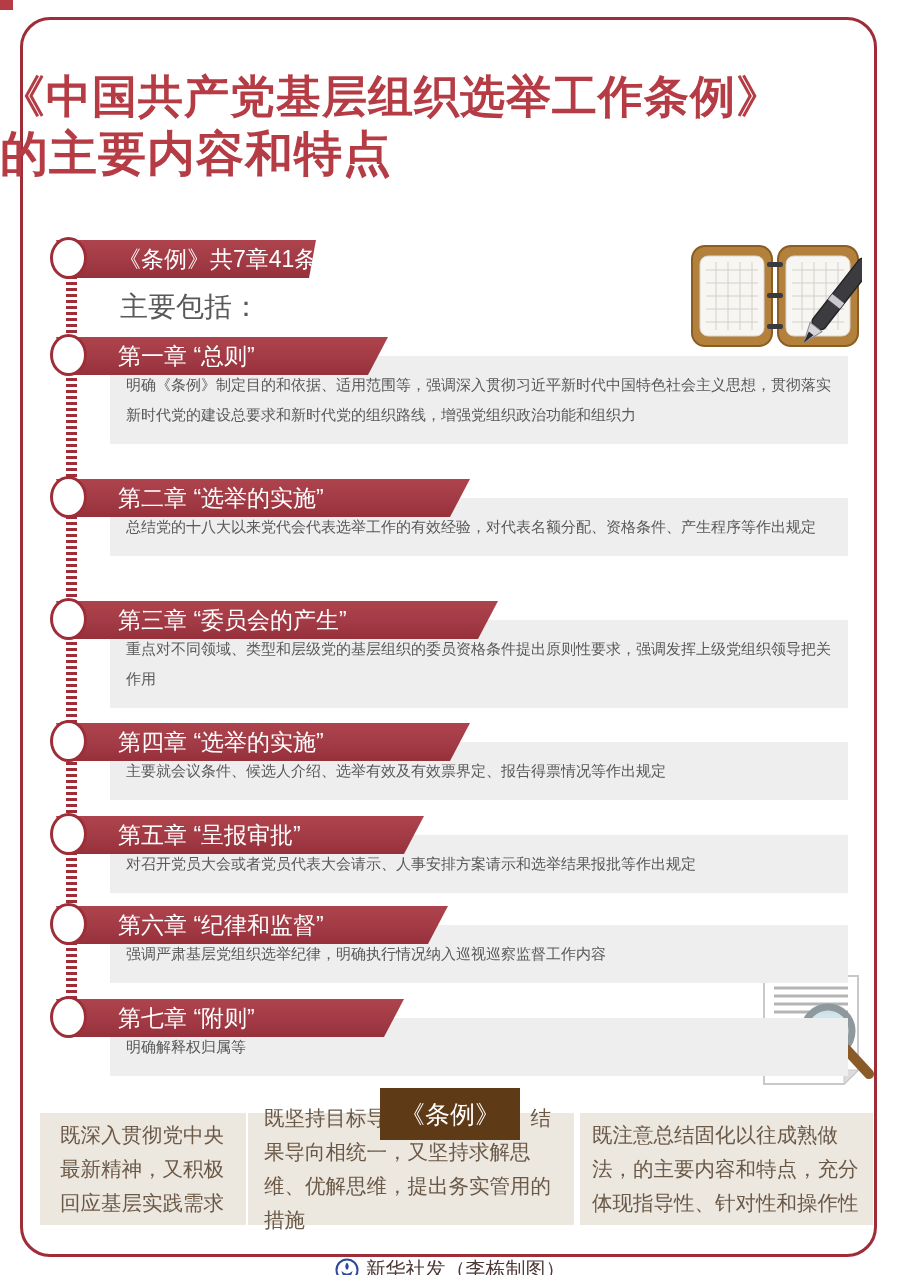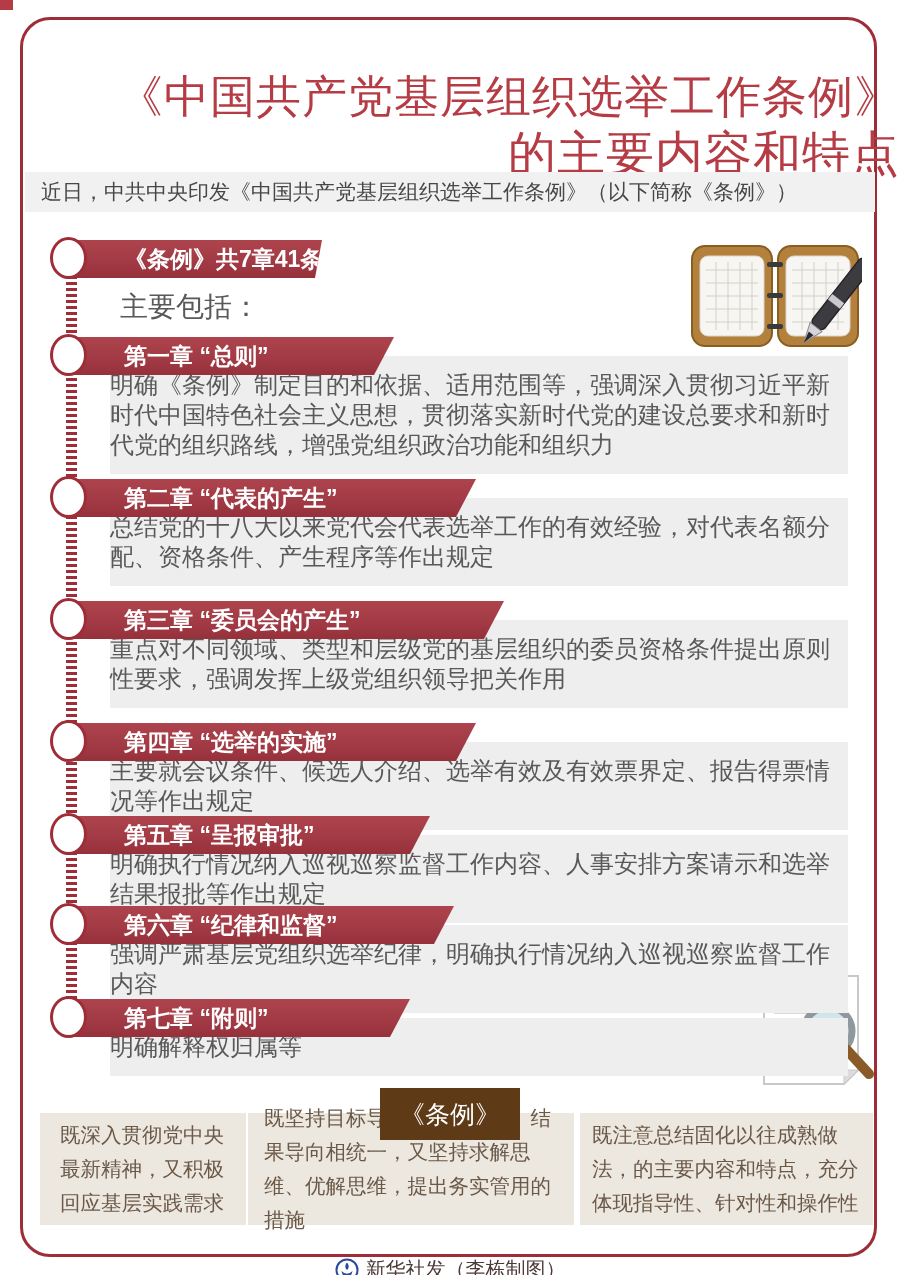--- a/index.html
+++ b/index.html
@@ -1,38 +1,38 @@
 <!DOCTYPE html>
 <html style="--c-deep: #9e2d37; --c-ribbon: #a23b45; --c-title: #b53c44; --c-band: #f1f1f1; --c-box: #eeeeee; --c-body: #5a5858; --c-beige: #ece7df; --c-beigetext: #6b5948; --c-brown: #5e3a17; --c-footer: #4d3a38; --c-logo_blue: #2b4a9b;"><head>
 <meta charset="utf-8">
 <style>
   html,body{margin:0;padding:0;background:#fff;}
   .page{position:relative;width:900px;height:1275px;background:#fff;overflow:hidden;
         font-family:"Liberation Sans","DejaVu Sans",sans-serif;}
   .frame{position:absolute;left:20px;top:17px;width:851px;height:1234px;
          border:3px solid var(--c-deep,#9e2d37);border-radius:30px;}
   .corner-mark{position:absolute;left:0;top:0;width:13px;height:10px;background:var(--c-title,#b53c44);}
-  .title{position:absolute;left:0;top:48px;width:100%;text-align:right;
-         color:var(--c-title,#b53c44);font-weight:normal;letter-spacing:1px;}
+  .title{position:absolute;left:0;top:48px;width:100%;text-align:left;
+         color:var(--c-title,#b53c44);font-weight:bold;letter-spacing:1px;}
   .title .t1{display:block;font-size:45px;line-height:56px;}
   .title .t2{display:block;font-size:48px;line-height:58px;}
   .intro{position:absolute;left:25px;top:172px;width:850px;height:40px;background:var(--c-band,#f1f1f1);
          font-size:21px;line-height:40px;color:#474747;box-sizing:border-box;padding-left:16px;}
   .rail{position:absolute;left:66px;top:258px;width:11px;height:760px;z-index:1;
         background:repeating-linear-gradient(to bottom,var(--c-deep,#9e2d37) 0 3px,transparent 3px 6px);}
   .sec{position:absolute;left:0;width:100%;}
-  .ribbon{position:absolute;left:62px;top:0;height:38px;box-sizing:border-box;padding-left:62px;
-          color:#fff;font-size:23px;font-weight:bold;line-height:38px;z-index:3;white-space:nowrap;
+  .ribbon{position:absolute;left:56px;top:0;height:38px;box-sizing:border-box;padding-left:62px;
+          color:#fff;font-size:23px;font-weight:normal;line-height:38px;z-index:3;white-space:nowrap;
           background:linear-gradient(180deg,#ad434d 0%,var(--c-ribbon,#a23b45) 55%,#96303a 100%);
           clip-path:polygon(0 0,100% 0,calc(100% - 20px) 100%,11px 100%);}
   .node{position:absolute;left:50px;top:-3px;width:37px;height:42px;background:#fff;z-index:4;
         border:3px solid var(--c-deep,#9e2d37);border-radius:50%;box-sizing:border-box;}
   .gbox{position:absolute;left:110px;top:19px;width:738px;box-sizing:border-box;z-index:2;
-        background:var(--c-box,#eeeeee);padding:14px 10px 14px 0;
-        font-size:24px;line-height:30px;color:var(--c-body,#5a5858);}
+        background:var(--c-box,#eeeeee);padding:14px 10px 14px 16px;
+        font-size:15px;line-height:30px;color:var(--c-body,#5a5858);}
   .plain{position:absolute;left:120px;top:48px;font-size:28px;color:var(--c-body,#5a5858);z-index:2;}
   .s1{top:240px}.s2{top:337px}.s3{top:479px}.s4{top:601px}.s5{top:723px}.s6{top:816px}.s7{top:906px}.s8{top:999px}
   .s1 .ribbon{width:260px;clip-path:polygon(0 0,100% 0,calc(100% - 7px) 100%,11px 100%);}
   .s2 .ribbon{width:332px}.s3 .ribbon{width:414px}.s4 .ribbon{width:442px}
   .s5 .ribbon{width:414px}.s6 .ribbon{width:368px}.s7 .ribbon{width:392px}.s8 .ribbon{width:348px}
   .notebook-icon{position:absolute;left:690px;top:240px;z-index:2;}
   .clipboard-icon{position:absolute;left:748px;top:946px;z-index:2;}
   .badge{position:absolute;left:380px;top:1088px;width:140px;height:52px;z-index:5;
          background:var(--c-brown,#5e3a17);color:#fff;font-size:25px;line-height:52px;text-align:center;}
   .sum-box{position:absolute;top:1113px;height:112px;background:var(--c-beige,#ece7df);z-index:2;
@@ -49,23 +49,20 @@
 
 <div class="page">
   <div class="frame"></div>
   <div class="corner-mark"></div>
 
   <h1 class="title">
     <span class="t1">《中国共产党基层组织选举工作条例》</span>
     <span class="t2">的主要内容和特点</span>
   </h1>
 
-  <div class="intro">
-    <span>近日，中共中央印发《中国共产党基层组织选举工作条例》（以下简称《条例》）</span>
-  </div>
 
   <div class="rail"></div>
 
   <svg class="notebook-icon" width="172" height="122" viewBox="0 0 172 122">
     <rect x="2" y="6" width="80" height="100" rx="13" fill="#b3813c" stroke="#8a5d22" stroke-width="2"></rect>
     <rect x="88" y="6" width="80" height="100" rx="13" fill="#b3813c" stroke="#8a5d22" stroke-width="2"></rect>
     <rect x="10" y="16" width="64" height="80" rx="8" fill="#f7f6f3" stroke="#d8d5d0"></rect>
     <rect x="96" y="16" width="64" height="80" rx="8" fill="#f7f6f3" stroke="#d8d5d0"></rect>
     <g stroke="#d3d0ca" stroke-width="1">
       <path d="M16 30h52M16 43h52M16 56h52M16 69h52M16 82h52M26 22v68M38 22v68M50 22v68M62 22v68"></path>
@@ -108,38 +105,38 @@
   </div>
 
   <div class="sec s2">
     <div class="gbox">明确《条例》制定目的和依据、适用范围等，强调深入贯彻习近平新时代中国特色社会主义思想，贯彻落实新时代党的建设总要求和新时代党的组织路线，增强党组织政治功能和组织力</div>
     <div class="ribbon"><span>第一章 “总则”</span></div>
     <div class="node"></div>
   </div>
 
   <div class="sec s3">
     <div class="gbox">总结党的十八大以来党代会代表选举工作的有效经验，对代表名额分配、资格条件、产生程序等作出规定</div>
-    <div class="ribbon"><span>第二章 “代表的产生”</span></div>
+    <div class="ribbon"><span>第二章 “选举的实施”</span></div>
     <div class="node"></div>
   </div>
 
   <div class="sec s4">
     <div class="gbox">重点对不同领域、类型和层级党的基层组织的委员资格条件提出原则性要求，强调发挥上级党组织领导把关作用</div>
     <div class="ribbon"><span>第三章 “委员会的产生”</span></div>
     <div class="node"></div>
   </div>
 
   <div class="sec s5">
     <div class="gbox">主要就会议条件、候选人介绍、选举有效及有效票界定、报告得票情况等作出规定</div>
     <div class="ribbon"><span>第四章 “选举的实施”</span></div>
     <div class="node"></div>
   </div>
 
   <div class="sec s6">
-    <div class="gbox">明确执行情况纳入巡视巡察监督工作内容、人事安排方案请示和选举结果报批等作出规定</div>
+    <div class="gbox">对召开党员大会或者党员代表大会请示、人事安排方案请示和选举结果报批等作出规定</div>
     <div class="ribbon"><span>第五章 “呈报审批”</span></div>
     <div class="node"></div>
   </div>
 
   <div class="sec s7">
     <div class="gbox">强调严肃基层党组织选举纪律，明确执行情况纳入巡视巡察监督工作内容</div>
     <div class="ribbon"><span>第六章 “纪律和监督”</span></div>
     <div class="node"></div>
   </div>
 

